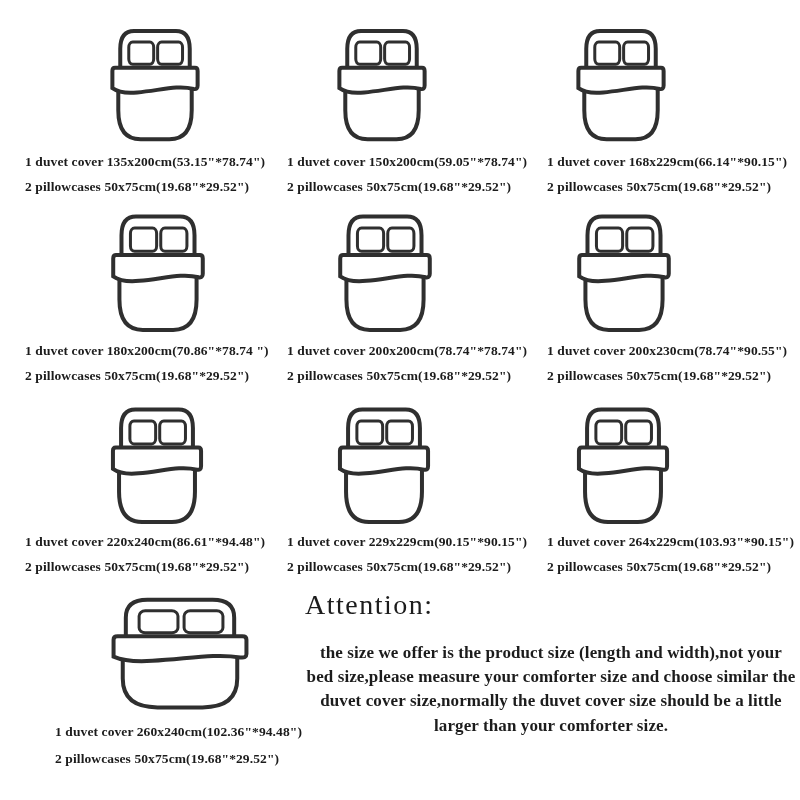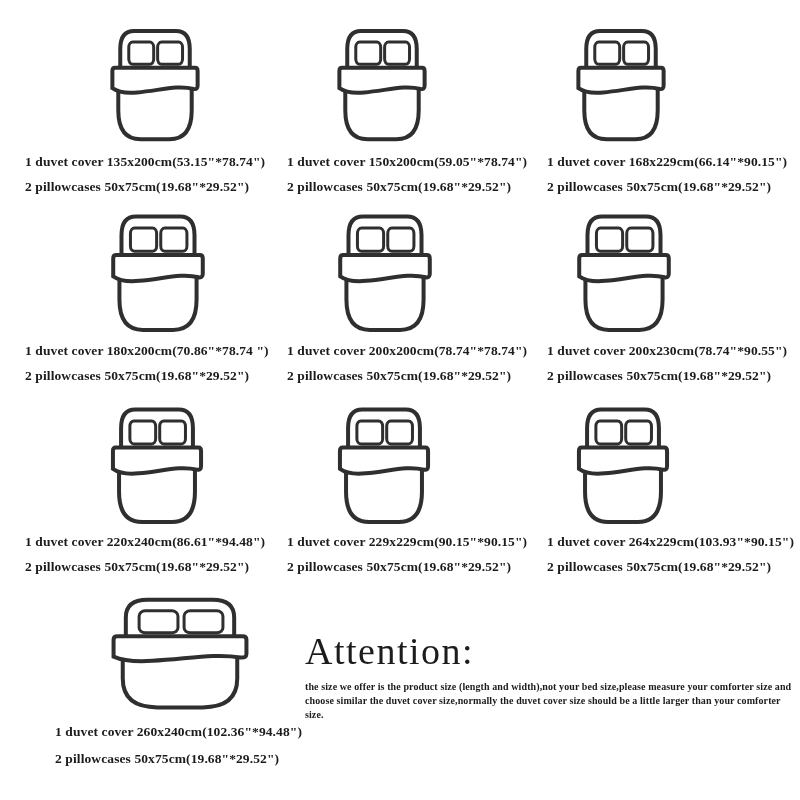--- a/index.html
+++ b/index.html
@@ -43,32 +43,32 @@
 
   .bottom { display: flex; align-items: flex-start; }
   .bottom .cell-wide { width: 305px; display: flex; flex-direction: column; }
   .cell-wide .bed { width: 184px; height: 127px; margin-left: 88px; margin-top: 0; }
   .cell-wide .cap { margin-left: 55px; }
   .cell-wide .line.duvet  { margin-top: 9px; }
   .cell-wide .line.pillow { margin-top: 11px; }
 
   .attention { width: 492px; margin-top: 2px; }
   .attention-title {
-    font-size: 38px;
+    font-size: 28px;
     font-weight: 400;
     letter-spacing: 1.5px;
     line-height: 1.1;
-    margin-top: 41px;
   }
   .attention-body {
-    margin-top: 7px;
-    font-size: 10px;
+    margin-top: 20px;
+    font-size: 17px;
     font-weight: 700;
     line-height: 1.43;
     letter-spacing: 0.1px;
+    text-align: center;
   }
   svg .stroke { fill: #ffffff; stroke: #2f2f2f; vector-effect: non-scaling-stroke; }
   svg .sw4 { stroke-width: 4; }
   svg .sw3 { stroke-width: 3; }
 </style>
 </head>
 <body>
 
 <svg width="0" height="0" style="position:absolute" aria-hidden="true">
   <defs>

